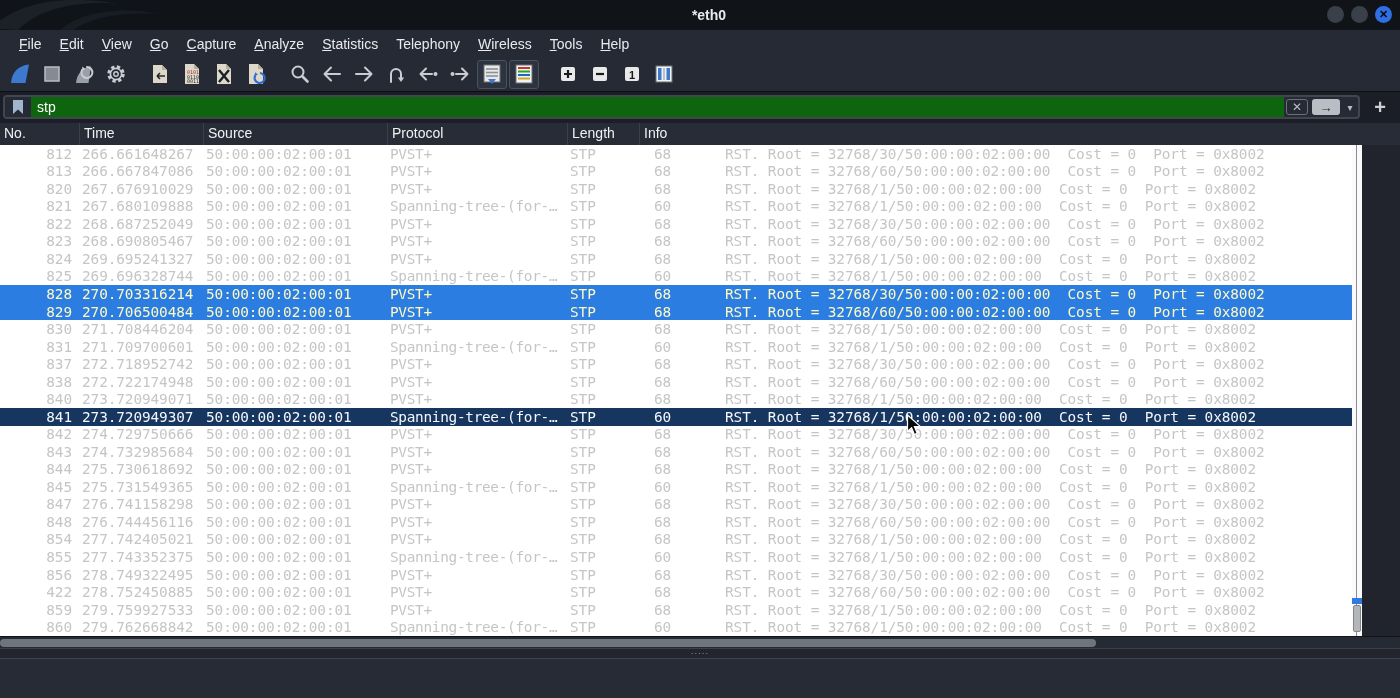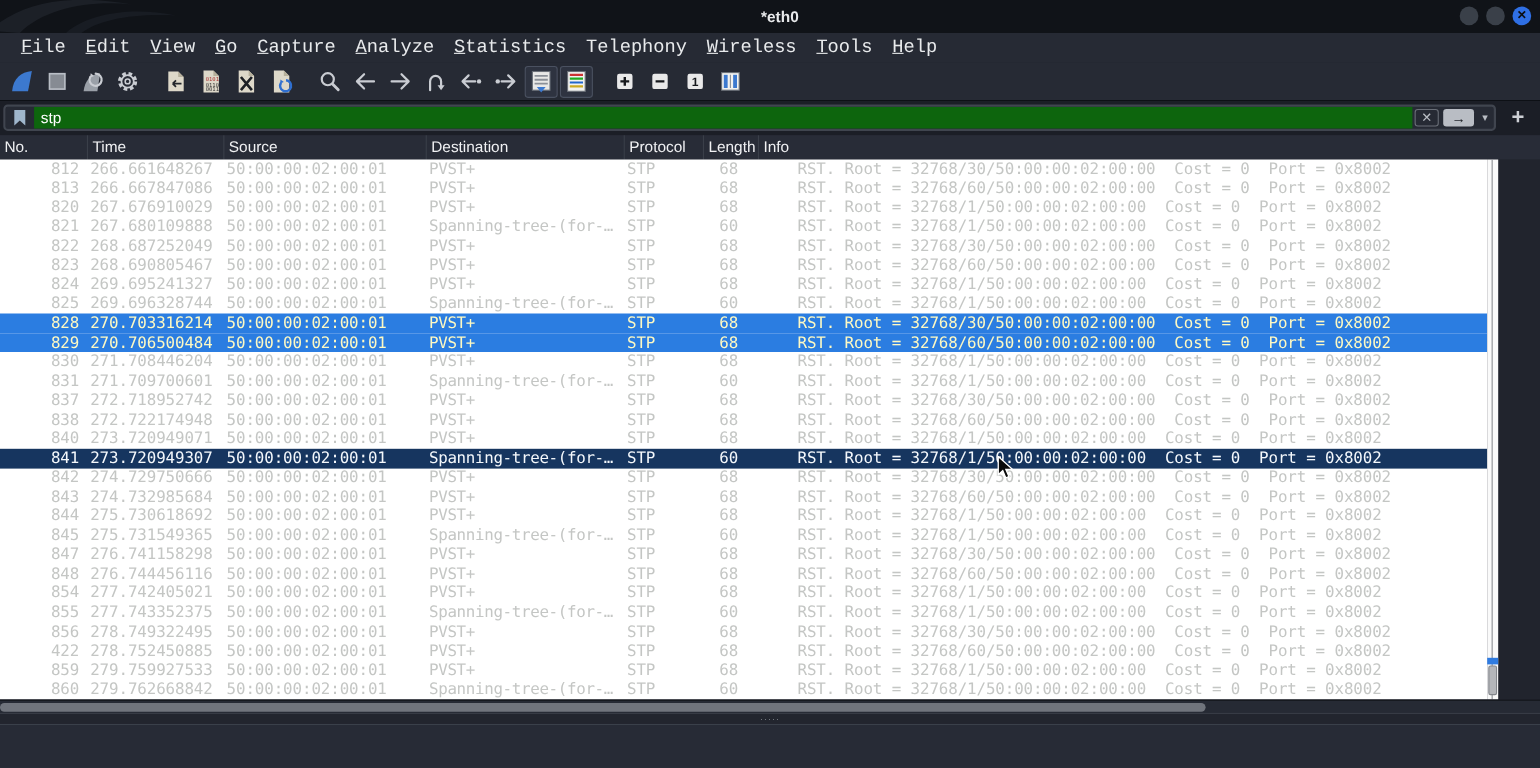--- a/index.html
+++ b/index.html
@@ -13,21 +13,21 @@
   .title-text { position:absolute; left:18px; right:0; top:0; height:30px; line-height:30px;
                 text-align:center; color:#e9eaec; font-size:14px; font-weight:bold; }
   .winbtns { position:absolute; right:8px; top:6px; display:flex; gap:7px; }
   .winbtn { width:17px; height:17px; border-radius:50%; background:#3a4049; }
   .winbtn.close { background:#2f6fe4; color:#0b0d11; font-size:11px; font-weight:bold;
                   text-align:center; line-height:17px; }
 
   
   .menubar { height:27px; background:#262a34; display:flex; align-items:center;
              padding-left:10px; flex:0 0 auto; }
-  .menu-item { color:#e8eaec; font-size:17px; padding:3px 9px; cursor:default;font-family:Liberation Mono, monospace; }
+  .menu-item { color:#e8eaec; font-size:14px; padding:3px 9px; cursor:default; }
   .menu-item u { text-decoration:underline; }
 
   
   .toolbar { height:35px; background:#262a34; display:flex; align-items:center;
              padding-left:4px; border-bottom:1px solid #0c0e12; flex:0 0 auto; }
   .tbtn { width:30px; height:29px; display:flex; align-items:center; justify-content:center;
           border-radius:3px; margin:0 1px; }
   .tbtn.toggled { background:#2e3340; border:1px solid #4a5160; }
   .tgap { width:12px; }
 
@@ -277,21 +277,20 @@
       <div class="filter-caret">▾</div>
     </div>
     <div class="filter-add">+</div>
   </div>
 
   <div class="packet-area">
     <div class="header-row grid">
         <div class="hcell">No.</div>
         <div class="hcell">Time</div>
         <div class="hcell">Source</div>
-        <div class="hcell">Destination</div>
         <div class="hcell">Protocol</div>
         <div class="hcell">Length</div>
         <div class="hcell">Info</div>
       </div>
     <div class="list-wrap">
       <div class="rows">
           <div class="prow grid">
             <div class="c-no">812</div>
             <div class="c-time">266.661648267</div>
             <div class="c-src">50:00:00:02:00:01</div>

